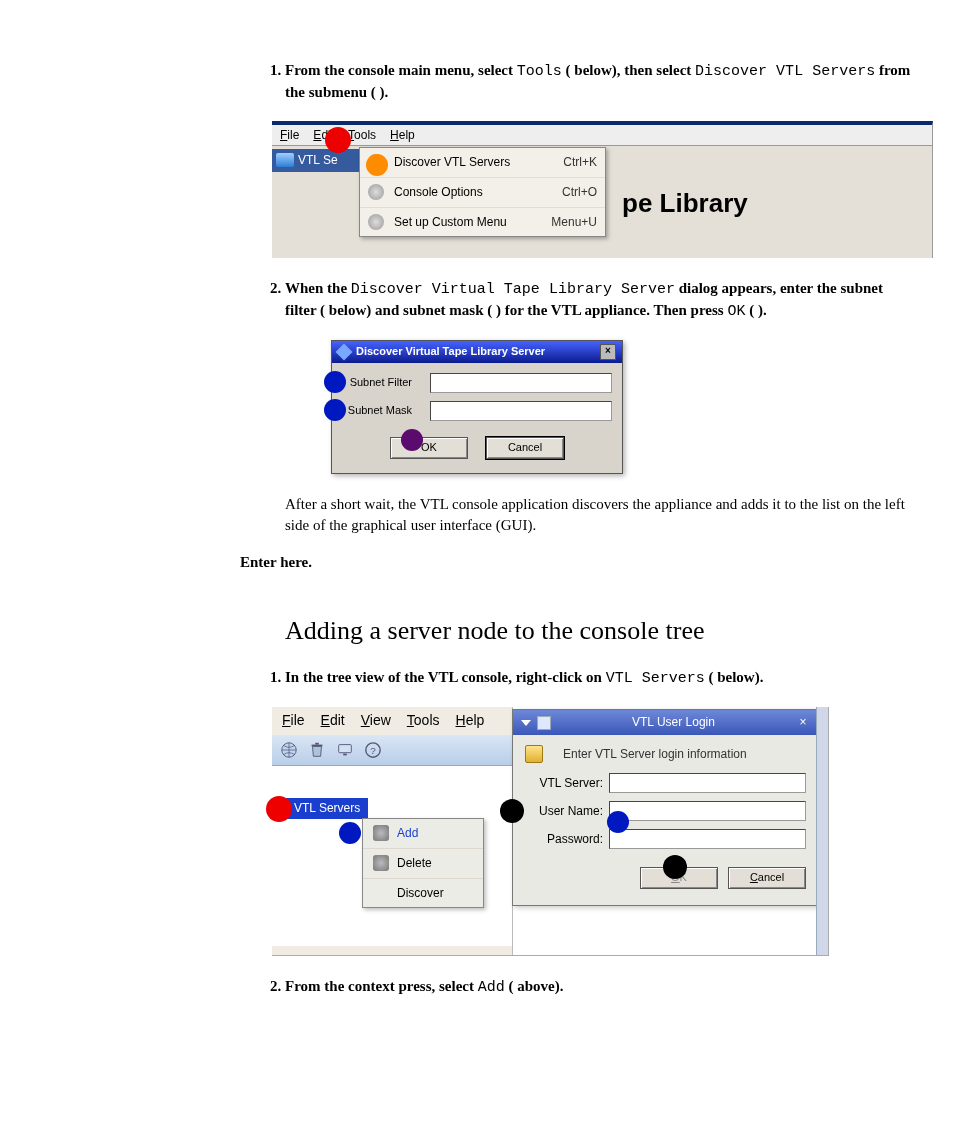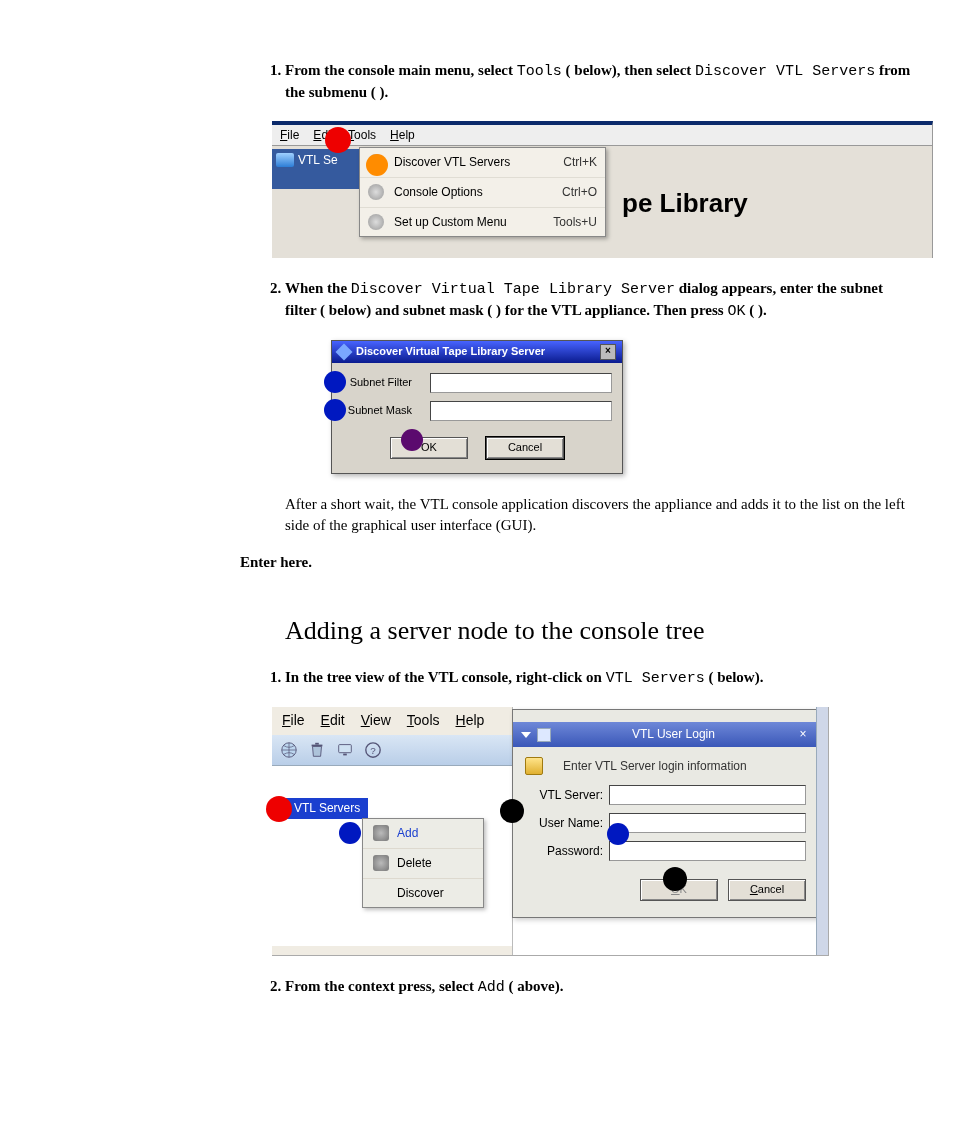--- a/index.html
+++ b/index.html
@@ -65,21 +65,21 @@
     padding-left: 8px;
     font-size: 12px;
   }
   .fig1 .menubar span { cursor: default; }
   .fig1 .menubar .u { text-decoration: underline; }
   .fig1 .sidebar-item {
     position: absolute;
     left: 0; top: 24px;
     background: #355a9e;
     color: #fff;
-    padding: 3px 8px 20px 4px;
+    padding: 3px 8px 3px 4px;
     display: flex;
     align-items: center;
     gap: 4px;
     width: 78px;
     font-size: 12px;
   }
   .fig1 .ic-vtl {
     width: 18px; height: 14px;
     background: linear-gradient(#9fd0ff,#2d7dd6);
     border-radius: 2px;
@@ -306,21 +306,20 @@
     box-shadow: 2px 2px 5px rgba(0,0,0,.2);
     font-size: 12px;
   }
   .fig3 .login-dlg .titlebar {
     background: linear-gradient(#6e88d8,#3a57b8);
     color: #fff;
     padding: 4px 8px;
     display: flex;
     align-items: center;
     gap: 6px;
-    margin-top: 12px;
   }
   .fig3 .login-dlg .titlebar .tri {
     width: 0; height: 0;
     border-left: 5px solid transparent;
     border-right: 5px solid transparent;
     border-top: 6px solid #fff;
   }
   .fig3 .login-dlg .titlebar .ttl { flex: 1; text-align: center; }
   .fig3 .login-dlg .titlebar .close-x {
     width: 14px; height: 14px;
@@ -405,21 +404,21 @@
       <span class="shortcut">Ctrl+K</span>
     </div>
     <div class="menu-row">
       <span class="menu-icon"></span>
       <span>Console Options</span>
       <span class="shortcut">Ctrl+O</span>
     </div>
     <div class="menu-row">
       <span class="menu-icon"></span>
       <span>Set up Custom Menu</span>
-      <span class="shortcut">Tools+U</span>
+      <span class="shortcut">Menu+U</span>
     </div>
   </div>
   <div class="right-text">pe Library</div>
 
   <div class="dot dot-red" style="left:53px;top:2px"></div>
   <div class="dot dot-orange" style="left:94px;top:29px"></div>
 </div>
 
 <ol class="steps" start="2">
   <li>

